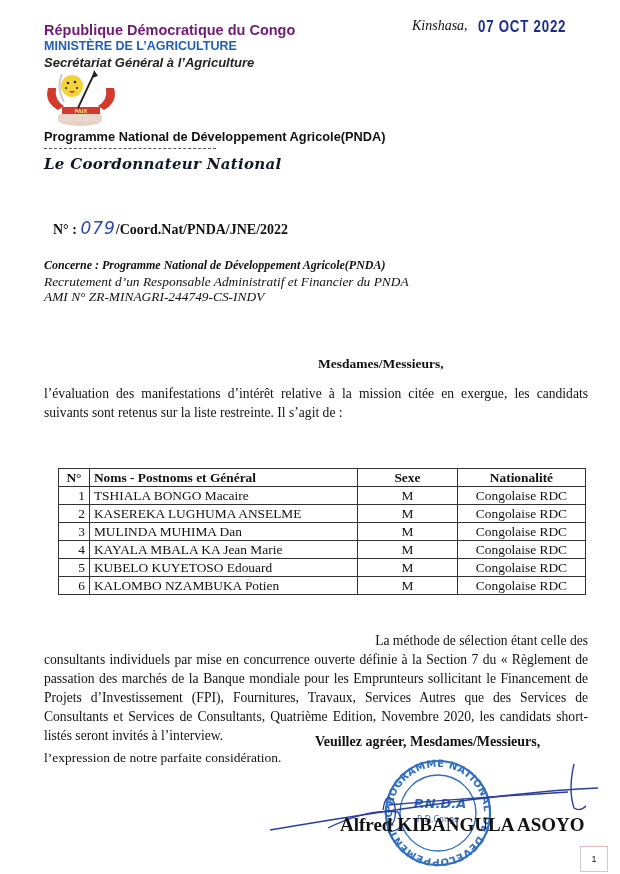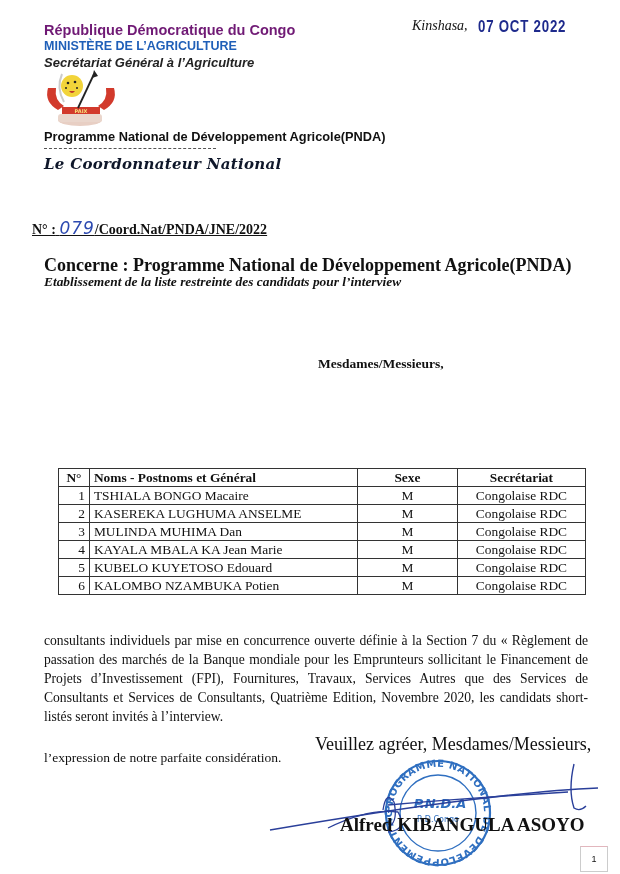--- a/index.html
+++ b/index.html
@@ -12,21 +12,21 @@
   #hdr-ministry { left:44px; top:39px; font-size:12.5px; font-weight:bold; color:#1f5fb8; }
   #hdr-secretariat { left:44px; top:55px; font-size:13px; font-weight:bold; font-style:italic; color:#222; }
   #coat-of-arms { left:42px; top:68px; width:78px; height:58px; }
   #hdr-programme { left:44px; top:129px; font-size:12.8px; font-weight:bold; color:#111; }
   #hdr-dashes { left:44px; top:148px; width:172px; border-top:1px dashed #555; }
   #hdr-coordinator { left:44px; top:155px; font-size:15px; font-weight:bold; font-style:italic; font-family:"DejaVu Serif", serif; color:#0f172a; letter-spacing:0.3px; }
 
   #date-place { left:412px; top:18px; font-size:14px; font-style:italic; }
   #date-stamp { left:478px; top:17px; font-size:17px; font-weight:bold; color:#1e2a8c; letter-spacing:1px; transform:scaleX(0.78); transform-origin:left center; }
 
-  #ref-line { left:32px; top:218px; font-size:14px; font-weight:bold;text-decoration:underline; }
+  #ref-line { left:53px; top:218px; font-size:14px; font-weight:bold; }
   #ref-number { color:#2d4ab0; font-family:"DejaVu Sans", sans-serif; font-weight:normal; font-size:17px; font-style:italic; letter-spacing:1px; }
 
   #subject-block { left:44px; top:258px; width:560px; font-size:13.4px; line-height:15.5px; }
   #subject-block .bold { font-weight:bold; }
   #subject-block .it { font-style:italic; }
   #subject-block .bi { font-weight:bold; font-style:italic; }
 
   #salutation { left:318px; top:356px; font-size:13.5px; font-weight:bold; }
 
   .para { font-size:13.6px; line-height:19px; text-align:justify; }
@@ -35,21 +35,21 @@
   .indent { display:block; text-indent:275px; text-align:right; }
 
   #candidates-table { left:58px; top:468px; width:528px; border-collapse:collapse; font-size:13.4px; }
   #candidates-table th, #candidates-table td { border:1px solid #333; padding:0 4px; height:17px; line-height:17px; }
   #candidates-table th { font-weight:bold; }
   #candidates-table .c-num { width:22px; text-align:right; }
   #candidates-table .c-name { width:262px; text-align:left; }
   #candidates-table .c-sex { width:92px; text-align:center; }
   #candidates-table .c-nat { width:120px; text-align:center; }
 
-  #closing-1 { left:315px; top:734px; font-size:18px; }
+  #closing-1 { left:315px; top:734px; font-size:14px;font-weight:bold; }
   #closing-2 { left:44px; top:750px; font-size:13.5px; }
 
   #stamp { left:372px; top:758px; width:132px; height:110px; }
   #signature { left:268px; top:760px; width:340px; height:90px; }
   #signatory { left:340px; top:814px; font-size:19px; font-weight:bold; }
 
   #page-number { left:580px; top:846px; width:26px; height:24px; border:1px solid #ccc; border-top:1px solid #e2b6bd; font-size:9px; text-align:center; line-height:24px; font-family:"Liberation Sans", sans-serif; }
 </style>
 </head>
 <body>
@@ -87,39 +87,41 @@
 
 <div class="abs serif" id="date-place">Kinshasa,</div>
 <div class="abs sans" id="date-stamp">07 OCT 2022</div>
 
 <div class="abs serif" id="ref-line">
   <span>N° :</span>
   <span id="ref-number">079</span><span>/Coord.Nat/PNDA/JNE/2022</span>
 </div>
 
 <div class="abs serif" id="subject-block">
-  <div class="bold" style="font-size:18px;">
+  <div class="bold" style="font-size:12px;font-style:italic;">
     <span>Concerne :</span>
     <span>Programme National de Développement Agricole(PNDA)</span>
   </div>
-  <div class="bi">Etablissement de la liste restreinte des candidats pour l’interview</div>
+  <div class="it">Recrutement d’un  Responsable Administratif et Financier  du PNDA</div>
+  <div class="it">AMI N° ZR-MINAGRI-244749-CS-INDV</div>
 </div>
 
 <div class="abs serif" id="salutation">Mesdames/Messieurs,</div>
 
 <div class="abs serif para" id="para1">
+  <span>l’évaluation des manifestations d’intérêt relative à la mission citée en exergue, les candidats suivants sont retenus sur la liste restreinte. Il s’agit de :</span>
 </div>
 
 <table class="abs serif" id="candidates-table">
   <thead>
     <tr>
       <th class="c-num" style="text-align:center;">N°</th>
       <th class="c-name">Noms -  Postnoms et Général</th>
       <th class="c-sex">Sexe</th>
-      <th class="c-nat">Secrétariat</th>
+      <th class="c-nat">Nationalité</th>
     </tr>
   </thead>
   <tbody>
     <tr>
       <td class="c-num">1</td>
       <td class="c-name">TSHIALA BONGO  Macaire</td>
       <td class="c-sex">M</td>
       <td class="c-nat">Congolaise RDC</td>
     </tr>
     <tr>
@@ -149,20 +151,21 @@
     <tr>
       <td class="c-num">6</td>
       <td class="c-name">KALOMBO NZAMBUKA Potien</td>
       <td class="c-sex">M</td>
       <td class="c-nat">Congolaise RDC</td>
     </tr>
   </tbody>
 </table>
 
 <div class="abs serif para" id="para2">
+  <span class="indent">La méthode de sélection étant celle des</span>
   <span>consultants individuels par mise en concurrence ouverte définie à la Section 7 du « Règlement de passation des marchés de la Banque mondiale pour les Emprunteurs sollicitant le Financement de Projets d’Investissement (FPI),  Fournitures, Travaux, Services Autres que des Services de Consultants et Services de Consultants,  Quatrième Edition,  Novembre 2020, les candidats short-listés seront invités à l’interview.</span>
 </div>
 
 <div class="abs serif" id="closing-1">Veuillez agréer, Mesdames/Messieurs,</div>
 <div class="abs serif" id="closing-2">l’expression   de notre parfaite considération.</div>
 
 <svg class="abs" id="stamp" viewBox="0 0 132 110">
   <defs>
     <path id="ringpath" d="M66 55 m-46 0 a46 46 0 1 1 92 0 a46 46 0 1 1 -92 0"></path>
   </defs>

